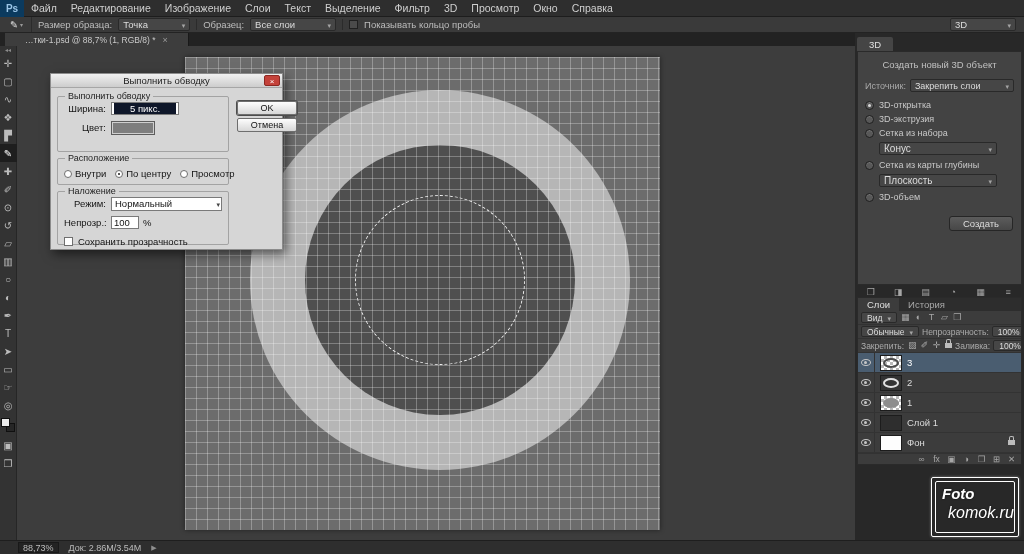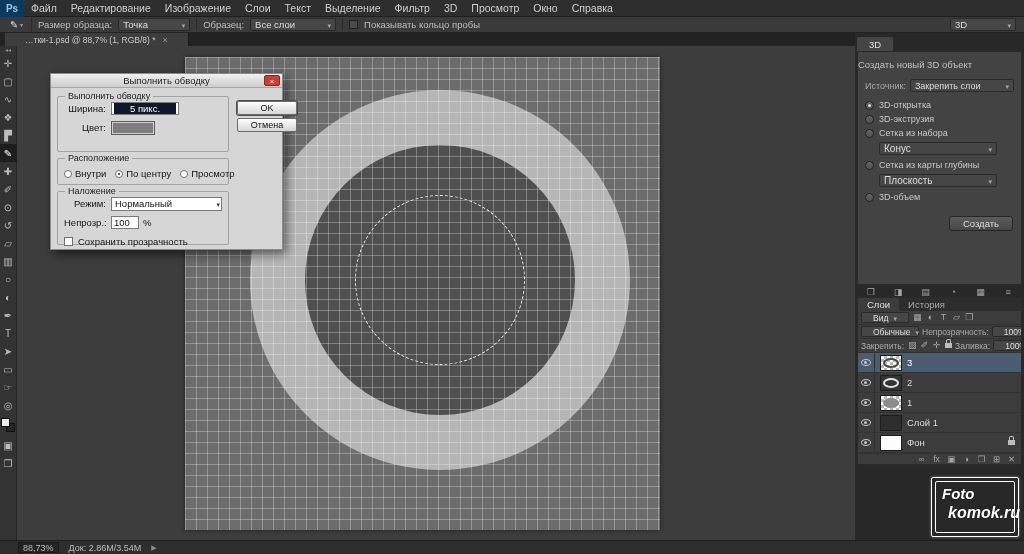--- a/index.html
+++ b/index.html
@@ -71,41 +71,41 @@
   .pct{margin-left:4px}
   .cbw{width:9px;height:9px;background:#fff;border:1px solid #6f6f6f;margin-right:5px;flex:none}
   .dbtn{position:absolute;left:186px;width:60px;height:14px;background:linear-gradient(#fdfdfd,#d7d7d7);border:1px solid #6e6e6e;border-radius:2px;font-size:9px;color:#111;display:flex;align-items:center;justify-content:center;cursor:default}
   .dbtn.ok{top:27px;box-shadow:0 0 0 1px #4d4d4d}
   .dbtn.cancel{top:44px}
 
   
   .dock{position:absolute;left:855px;top:33px;width:169px;height:507px;background:#282828;z-index:5}
   .p3d-tab{position:absolute;left:2px;top:4px;height:14px;background:#454545;padding:0 12px;display:flex;align-items:center;color:#e0e0e0;border-radius:2px 2px 0 0;font-size:9.5px}
   .p3d{position:absolute;left:2px;top:18px;width:165px;height:234px;background:#434343;border:1px solid #2a2a2a}
-  .p3d-title{color:#c0c0c0;margin-top:7px;font-size:9.5px}
+  .p3d-title{text-align:center;color:#c0c0c0;margin-top:7px;font-size:9.5px}
   .src-row{display:flex;align-items:center;gap:4px;margin:9px 7px 6px 7px;color:#a9a9a9;font-size:9px}
   .src-row .dd{flex:1}
   .opt{margin:0 7px}
   .opt-main{display:flex;align-items:center;gap:5px;height:14px;color:#c9c9c9;font-size:9px;white-space:nowrap}
   .rb3{width:9px;height:9px;border-radius:50%;border:1px solid #1e1e1e;background:#585858;box-shadow:inset 0 1px 1px rgba(255,255,255,.18);position:relative;flex:none}
   .rb3.checked::after{content:'';position:absolute;inset:2px;border-radius:50%;background:#dcdcdc}
   .optsel{display:none;margin:2px 0 3px 14px}
   .opt.has-select .optsel{display:flex}
   .optsel .dd{width:118px}
   .create-btn{margin:12px 8px 0 auto;width:64px;height:15px;background:linear-gradient(#5c5c5c,#474747);border:1px solid #262626;border-radius:3px;color:#ddd;text-align:center;line-height:13px;font-size:9.5px;cursor:default}
 
   .ministrip{position:absolute;left:2px;top:254px;width:165px;height:11px;display:flex;align-items:center;justify-content:space-around;color:#8f8f8f;font-size:8px}
 
   
   .lp{position:absolute;left:2px;top:264px;width:165px;height:168px;background:#3c3c3c;border:1px solid #2a2a2a;display:flex;flex-direction:column}
   .lp-tabs{height:13px;background:#2d2d2d;display:flex;flex:none}
   .lp-tab{padding:0 9px;line-height:13px;font-size:9.5px;color:#a9a9a9;cursor:default}
   .lp-tab.active{background:#3c3c3c;color:#e0e0e0}
   .lp-row{height:14px;display:flex;align-items:center;padding:0 3px;gap:3px;border-bottom:1px solid #323232;font-size:8.5px;color:#ababab;flex:none;overflow:hidden}
-  .lp-row .dd{height:11px;font-size:8.5px;padding:0 11px}
+  .lp-row .dd{height:11px;font-size:8.5px;padding:0 5px}
   .ficons{display:flex;gap:2px;align-items:center}
   .picon{color:#a6a6a6;font-size:9px;min-width:11px;text-align:center;line-height:11px;cursor:default}
   .sm{white-space:nowrap}
   .llist{flex:none}
   .lrow{height:20px;display:flex;align-items:center;border-bottom:1px solid #333;background:#3c3c3c;cursor:default}
   .lrow.selected{background:#4a5d70}
   .eyecell{width:17px;height:100%;border-right:1px solid #323232;display:flex;align-items:center;justify-content:center;flex:none}
   .eye{width:10px;height:7px;border:1px solid #c6c6c6;border-radius:50%;position:relative}
   .eye::after{content:'';position:absolute;left:2px;top:1px;width:3px;height:3px;border-radius:50%;background:#c6c6c6}
   .thumb{width:22px;height:16px;margin:0 5px;border:1px solid #1c1c1c;position:relative;background:#fff;flex:none}
@@ -128,21 +128,21 @@
 
   
   .statusbar{position:absolute;left:0;top:540px;width:1024px;height:14px;background:#2e2e2e;border-top:1px solid #1e1e1e;display:flex;align-items:center;gap:10px;padding-left:18px;font-size:9px;color:#bdbdbd;z-index:10}
   .szoom{background:#232323;border:1px solid #191919;padding:0 4px;height:11px;line-height:10px}
   .sarrow{color:#8f8f8f;font-size:7px}
 
   
   .watermark{position:absolute;right:5px;top:477px;width:88px;height:60px;z-index:40;border:1px solid #fff;border-radius:2px;padding:3px;box-shadow:0 0 3px rgba(255,255,255,.4)}
   .wm-inner{width:100%;height:100%;border:1px solid #fff;border-radius:2px;padding:3px 6px;font-family:"Liberation Serif",serif;font-style:italic;color:#fff;text-shadow:0 0 2px rgba(0,0,0,.6)}
   .wm-l1{font-size:15px;font-weight:bold}
-  .wm-l2{font-size:16px;font-weight:bold;margin-left:6px;margin-top:2px}
+  .wm-l2{font-size:16px;font-weight:normal;margin-left:6px;margin-top:2px}
 </style>
 </head>
 <body>
 
 <div class="menubar">
   <div class="pslogo">Ps</div>
   <ul>
 
       <li>Файл</li>
 

